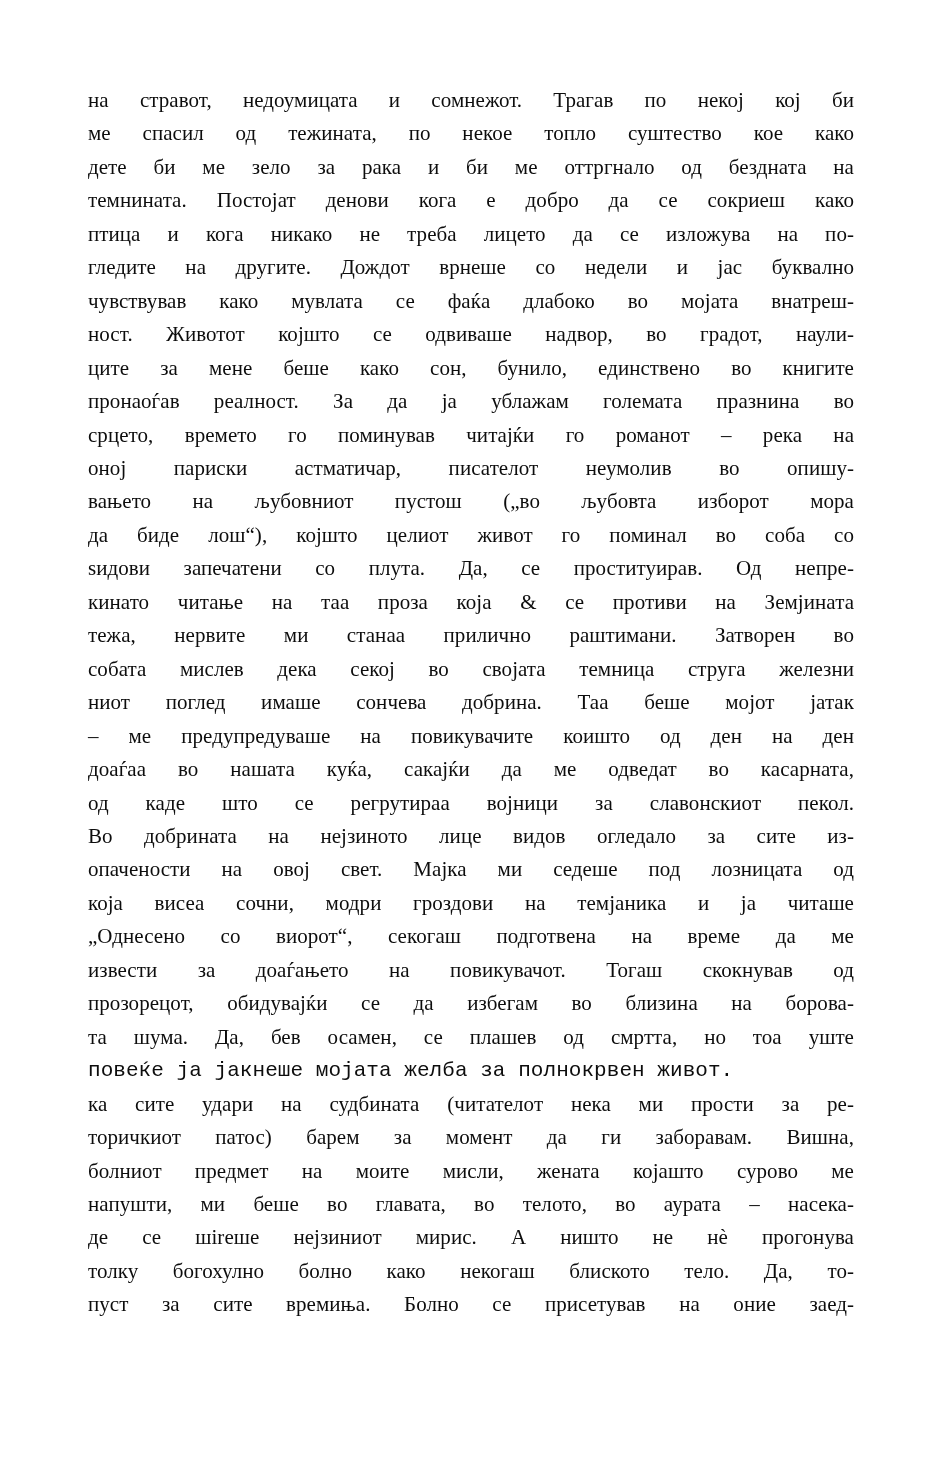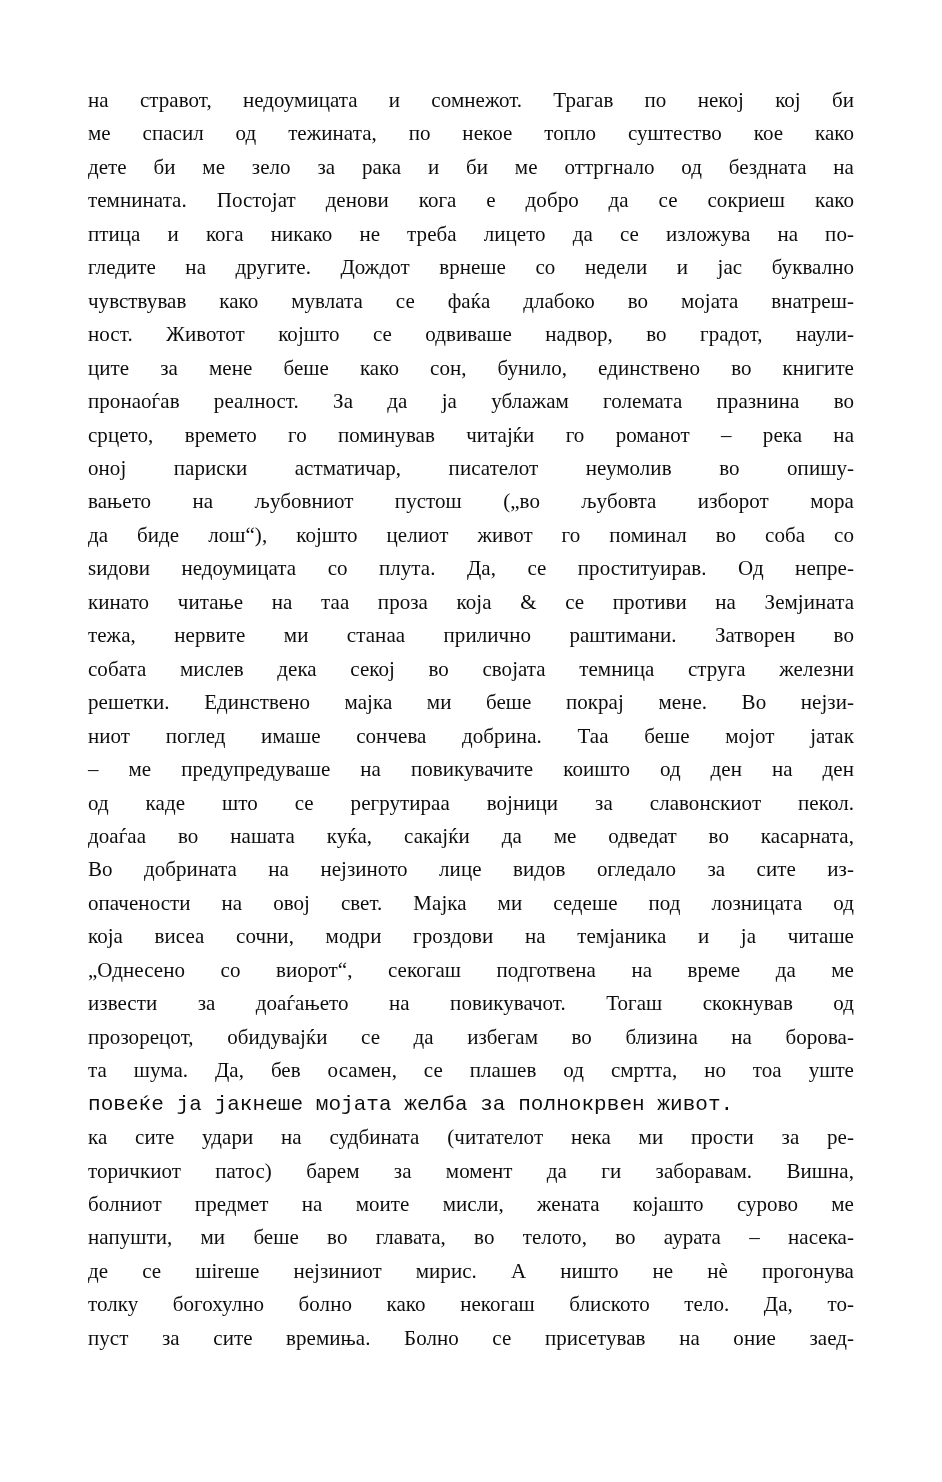--- a/index.html
+++ b/index.html
@@ -71,29 +71,28 @@
         <span class="line">птица и кога никако не треба лицето да се изложува на по-</span>
         <span class="line">гледите на другите. Дождот врнеше со недели и јас буквално</span>
         <span class="line">чувствував како мувлата се фаќа длабоко во мојата внатреш-</span>
         <span class="line">ност. Животот којшто се одвиваше надвор, во градот, наули-</span>
         <span class="line">ците за мене беше како сон, бунило, единствено во книгите</span>
         <span class="line">пронаоѓав реалност. За да ја ублажам големата празнина во</span>
         <span class="line">срцето, времето го поминував читајќи го романот – река на</span>
         <span class="line">оној париски астматичар, писателот неумолив во опишу-</span>
         <span class="line">вањето на љубовниот пустош („во љубовта изборот мора</span>
         <span class="line">да биде лош“), којшто целиот живот го поминал во соба со</span>
-        <span class="line">ѕидови недоумицата со плута. Да, се проституирав. Од непре-</span>
+        <span class="line">ѕидови запечатени со плута. Да, се проституирав. Од непре-</span>
         <span class="line">кинато читање на таа проза која &amp; се противи на Земјината</span>
         <span class="line">тежа, нервите ми станаа прилично раштимани. Затворен во</span>
         <span class="line">собата мислев дека секој во својата темница струга железни</span>
-        <span class="line">решетки. Единствено мајка ми беше покрај мене. Во нејзи-</span>
         <span class="line">ниот поглед имаше сончева добрина. Таа беше мојот јатак</span>
         <span class="line">– ме предупредуваше на повикувачите коишто од ден на ден</span>
+        <span class="line">доаѓаа во нашата куќа, сакајќи да ме одведат во касарната,</span>
         <span class="line">од каде што се регрутираа војници за славонскиот пекол.</span>
-        <span class="line">доаѓаа во нашата куќа, сакајќи да ме одведат во касарната,</span>
         <span class="line">Во добрината на нејзиното лице видов огледало за сите из-</span>
         <span class="line">опачености на овој свет. Мајка ми седеше под лозницата од</span>
         <span class="line">која висеа сочни, модри гроздови на темјаника и ја читаше</span>
         <span class="line">„Однесено со виорот“, секогаш подготвена на време да ме</span>
         <span class="line">извести за доаѓањето на повикувачот. Тогаш скокнував од</span>
         <span class="line">прозорецот, обидувајќи се да избегам во близина на борова-</span>
         <span class="line">та шума. Да, бев осамен, се плашев од смртта, но тоа уште</span>
         <span class="line last">повеќе ја јакнеше мојата желба за полнокрвен живот.</span>
       </p>
       <p class="para">

